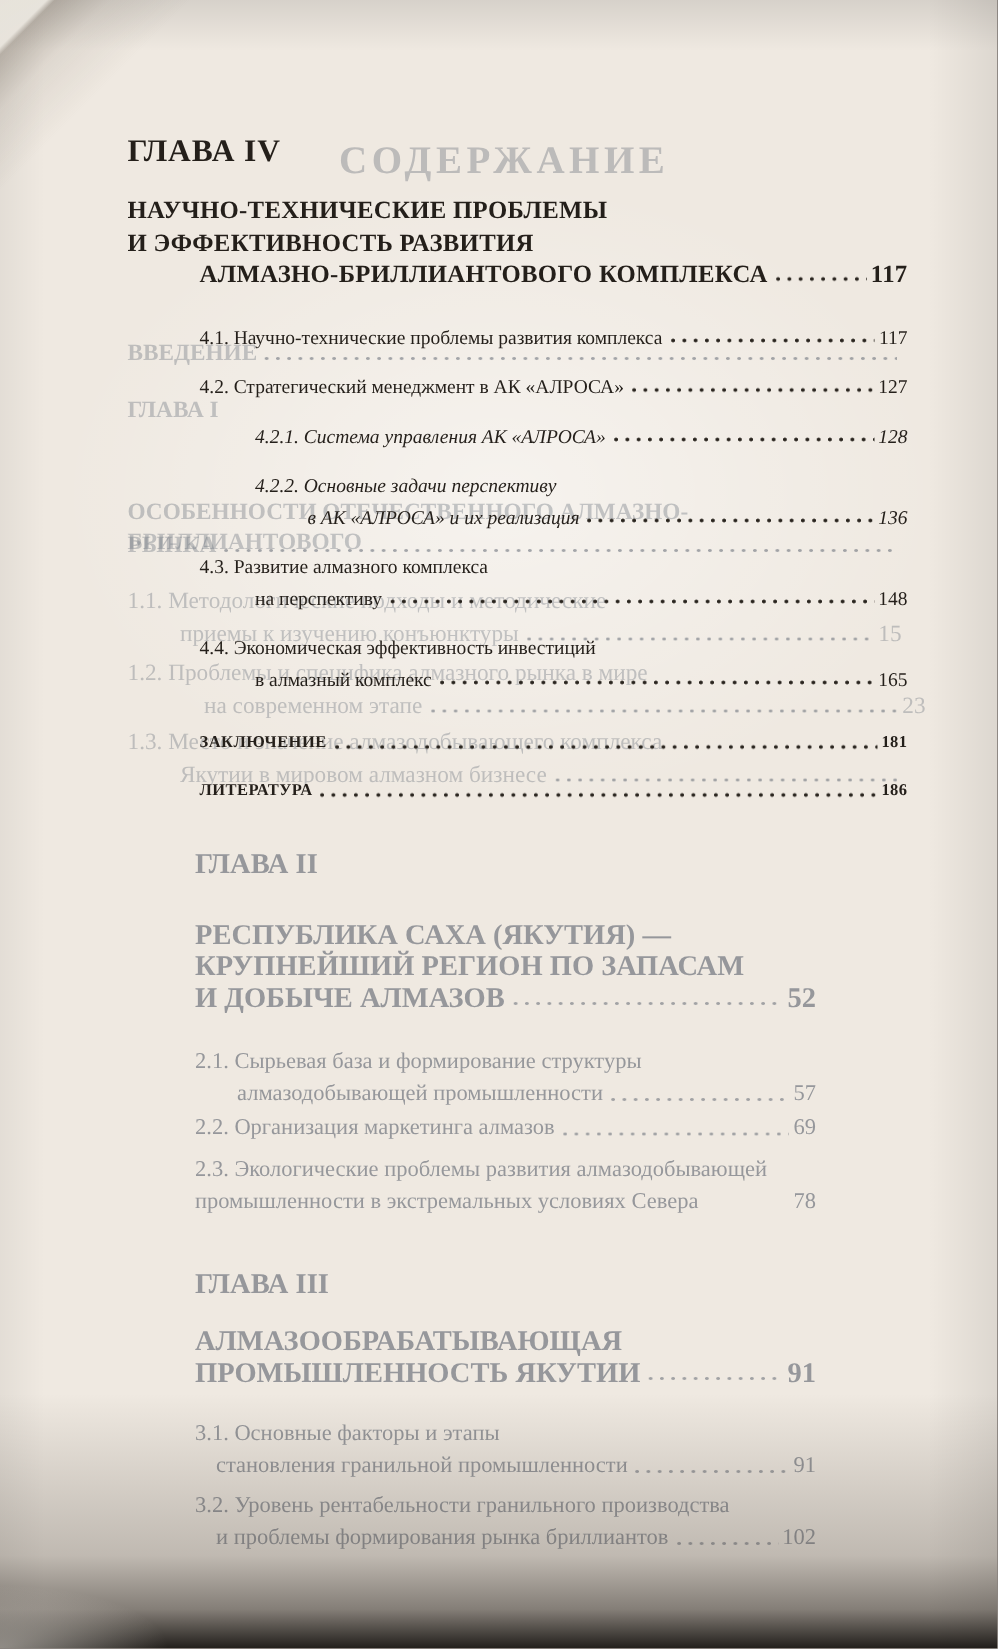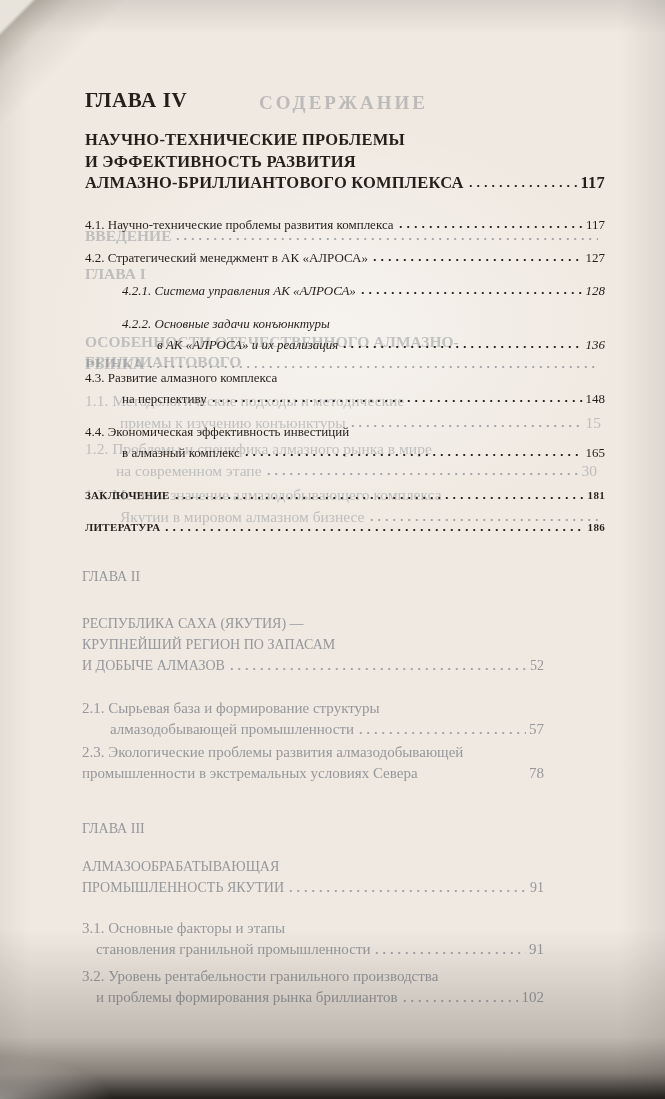--- a/index.html
+++ b/index.html
@@ -22,61 +22,61 @@
     position:absolute;left:0;right:0;bottom:0;height:170px;pointer-events:none;
     background:
       radial-gradient(ellipse 160px 60px at 0% 100%, rgba(236,231,223,0.55), rgba(0,0,0,0) 70%),
       linear-gradient(to top, rgba(16,13,10,0.92), rgba(44,38,32,0.55) 26px, rgba(70,62,54,0.28) 62px, rgba(0,0,0,0) 100%);
   }
   
   .content{position:absolute;left:85px;top:88px;width:520px;}
   .chapter{font-size:21px;font-weight:bold;margin:0 0 16px 0;letter-spacing:.6px;}
   .title-block{margin:0 0 20px 0;}
   .title-block .row,.title-line{font-size:16.5px;font-weight:bold;line-height:21.5px;letter-spacing:.2px;}
-  .row{display:flex;}
+  .row{display:flex;margin-left:48px;}
   .t{white-space:pre-wrap;}
   .dots{
     flex:1 1 auto;margin:0 3px;min-width:14px;
     background-image:radial-gradient(circle,#2a251f 1.05px,rgba(0,0,0,0) 1.3px);
     background-size:7.5px 7.5px;background-repeat:repeat-x;
     background-position:0 calc(100% - 4px);
   }
   .pg{white-space:nowrap;}
   .entries .row{font-size:13px;line-height:21px;}
   .e{margin-bottom:12px;}
   .ind1{padding-left:37px;}
   .ind2{padding-left:72px;}
   .it{font-style:italic;}
   .closing{margin-top:22px;}
   .closing .row{font-weight:bold;font-size:11px;line-height:21px;margin-bottom:11px;letter-spacing:.3px;}
   
   .st{pointer-events:none;}
   .st-contents{
-    position:absolute;left:226px;top:92px;font-weight:bold;font-size:19px;
-    letter-spacing:3px;color:rgba(112,118,128,0.40);filter:blur(0.4px);margin-left:33px;
+    position:absolute;left:226px;top:92px;font-weight:bold;font-size:26px;
+    letter-spacing:3px;color:rgba(112,118,128,0.40);filter:blur(0.4px);
   }
   .st-upper{position:absolute;left:0;top:0;width:536px;height:560px;color:rgba(103,110,121,0.36);filter:blur(0.4px);font-size:15.5px;}
   .st-upper .fl{position:absolute;display:flex;line-height:20px;}
   .st-upper .dots,.st-lower .dots{
     background-image:radial-gradient(circle,rgba(98,105,116,0.55) 1px,rgba(0,0,0,0) 1.2px);
   }
   .b{font-weight:bold;}
   .u0{left:85px;top:226px;width:516px;}
   .u1{left:85px;top:264px;}
   .u2{left:85px;top:332px;}
   .u3{left:85px;top:354px;width:516px;}
   .u4{left:85px;top:391px;}
   .u5{left:120px;top:413px;width:481px;}
   .u6{left:85px;top:439px;}
-  .u7{left:116px;top:461px;width:481px;}
+  .u7{left:136px;top:461px;width:481px;}
   .u8{left:85px;top:485px;}
   .u9{left:120px;top:507px;width:481px;}
   .st-lower{position:absolute;left:82px;top:566px;width:462px;color:rgba(90,97,108,0.60);filter:blur(0.35px);font-size:15px;}
   .st-lower .row{line-height:21px;}
-  .sh{font-weight:normal;font-size:14px;}
+  .sh{font-weight:bold;font-size:19px;}
   .mb26{margin-bottom:26px;}.mb22{margin-bottom:22px;}
   .mb7{margin-bottom:7px;}.mb2{margin-bottom:2px;}.mb34{margin-bottom:34px;align-items:flex-end;}
   .mb17{margin-bottom:17px;}.mb20{margin-bottom:20px;}.mb6{margin-bottom:6px;}
   .sind1{padding-left:28px;}.sind2{padding-left:14px;}
 </style>
 </head>
 <body>
 
 <div class="page">
 
@@ -106,21 +106,21 @@
         <span class="t">приемы к изучению конъюнктуры</span>
         <span class="dots"></span>
         <span class="pg">15</span>
       </div>
     <div class="fl u6">
         <span class="t">1.2. Проблемы и специфика алмазного рынка в мире</span>
       </div>
     <div class="fl u7">
         <span class="t">на современном этапе</span>
         <span class="dots"></span>
-        <span class="pg">30</span>
+        <span class="pg">23</span>
       </div>
     <div class="fl u8">
         <span class="t">1.3. Место и значение алмазодобывающего комплекса</span>
       </div>
     <div class="fl u9">
         <span class="t">Якутии в мировом алмазном бизнесе</span>
         <span class="dots"></span>
         <span class="pg"></span>
       </div>
   </div>
@@ -140,20 +140,25 @@
         <span class="dots"></span>
         <span class="pg">52</span>
       </div>
     <div class="row">
         <span class="t">2.1. Сырьевая база и формирование структуры</span>
       </div>
     <div class="row sind1 mb2">
         <span class="t">алмазодобывающей промышленности</span>
         <span class="dots"></span>
         <span class="pg">57</span>
+      </div>
+    <div class="row mb7">
+        <span class="t">2.2. Организация маркетинга алмазов</span>
+        <span class="dots"></span>
+        <span class="pg">69</span>
       </div>
     <div class="row">
         <span class="t">2.3. Экологические проблемы развития алмазодобывающей</span>
       </div>
     <div class="row mb34">
         <span class="t">промышленности в экстремальных условиях Севера</span>
         <span class="dots"></span>
         <span class="pg">78</span>
       </div>
     <div class="row sh mb17">
@@ -215,21 +220,21 @@
       </div>
       <div class="e it">
         <div class="row ind1">
             <span class="t">4.2.1. Система управления АК «АЛРОСА»</span>
             <span class="dots"></span>
             <span class="pg">128</span>
           </div>
       </div>
       <div class="e it">
         <div class="row ind1">
-            <span class="t">4.2.2. Основные задачи конъюнктуры</span>
+            <span class="t">4.2.2. Основные задачи перспективу</span>
           </div>
         <div class="row ind2">
             <span class="t">в АК «АЛРОСА» и их реализация</span>
             <span class="dots"></span>
             <span class="pg">136</span>
           </div>
       </div>
       <div class="e">
         <div class="row">
             <span class="t">4.3. Развитие алмазного комплекса</span>

